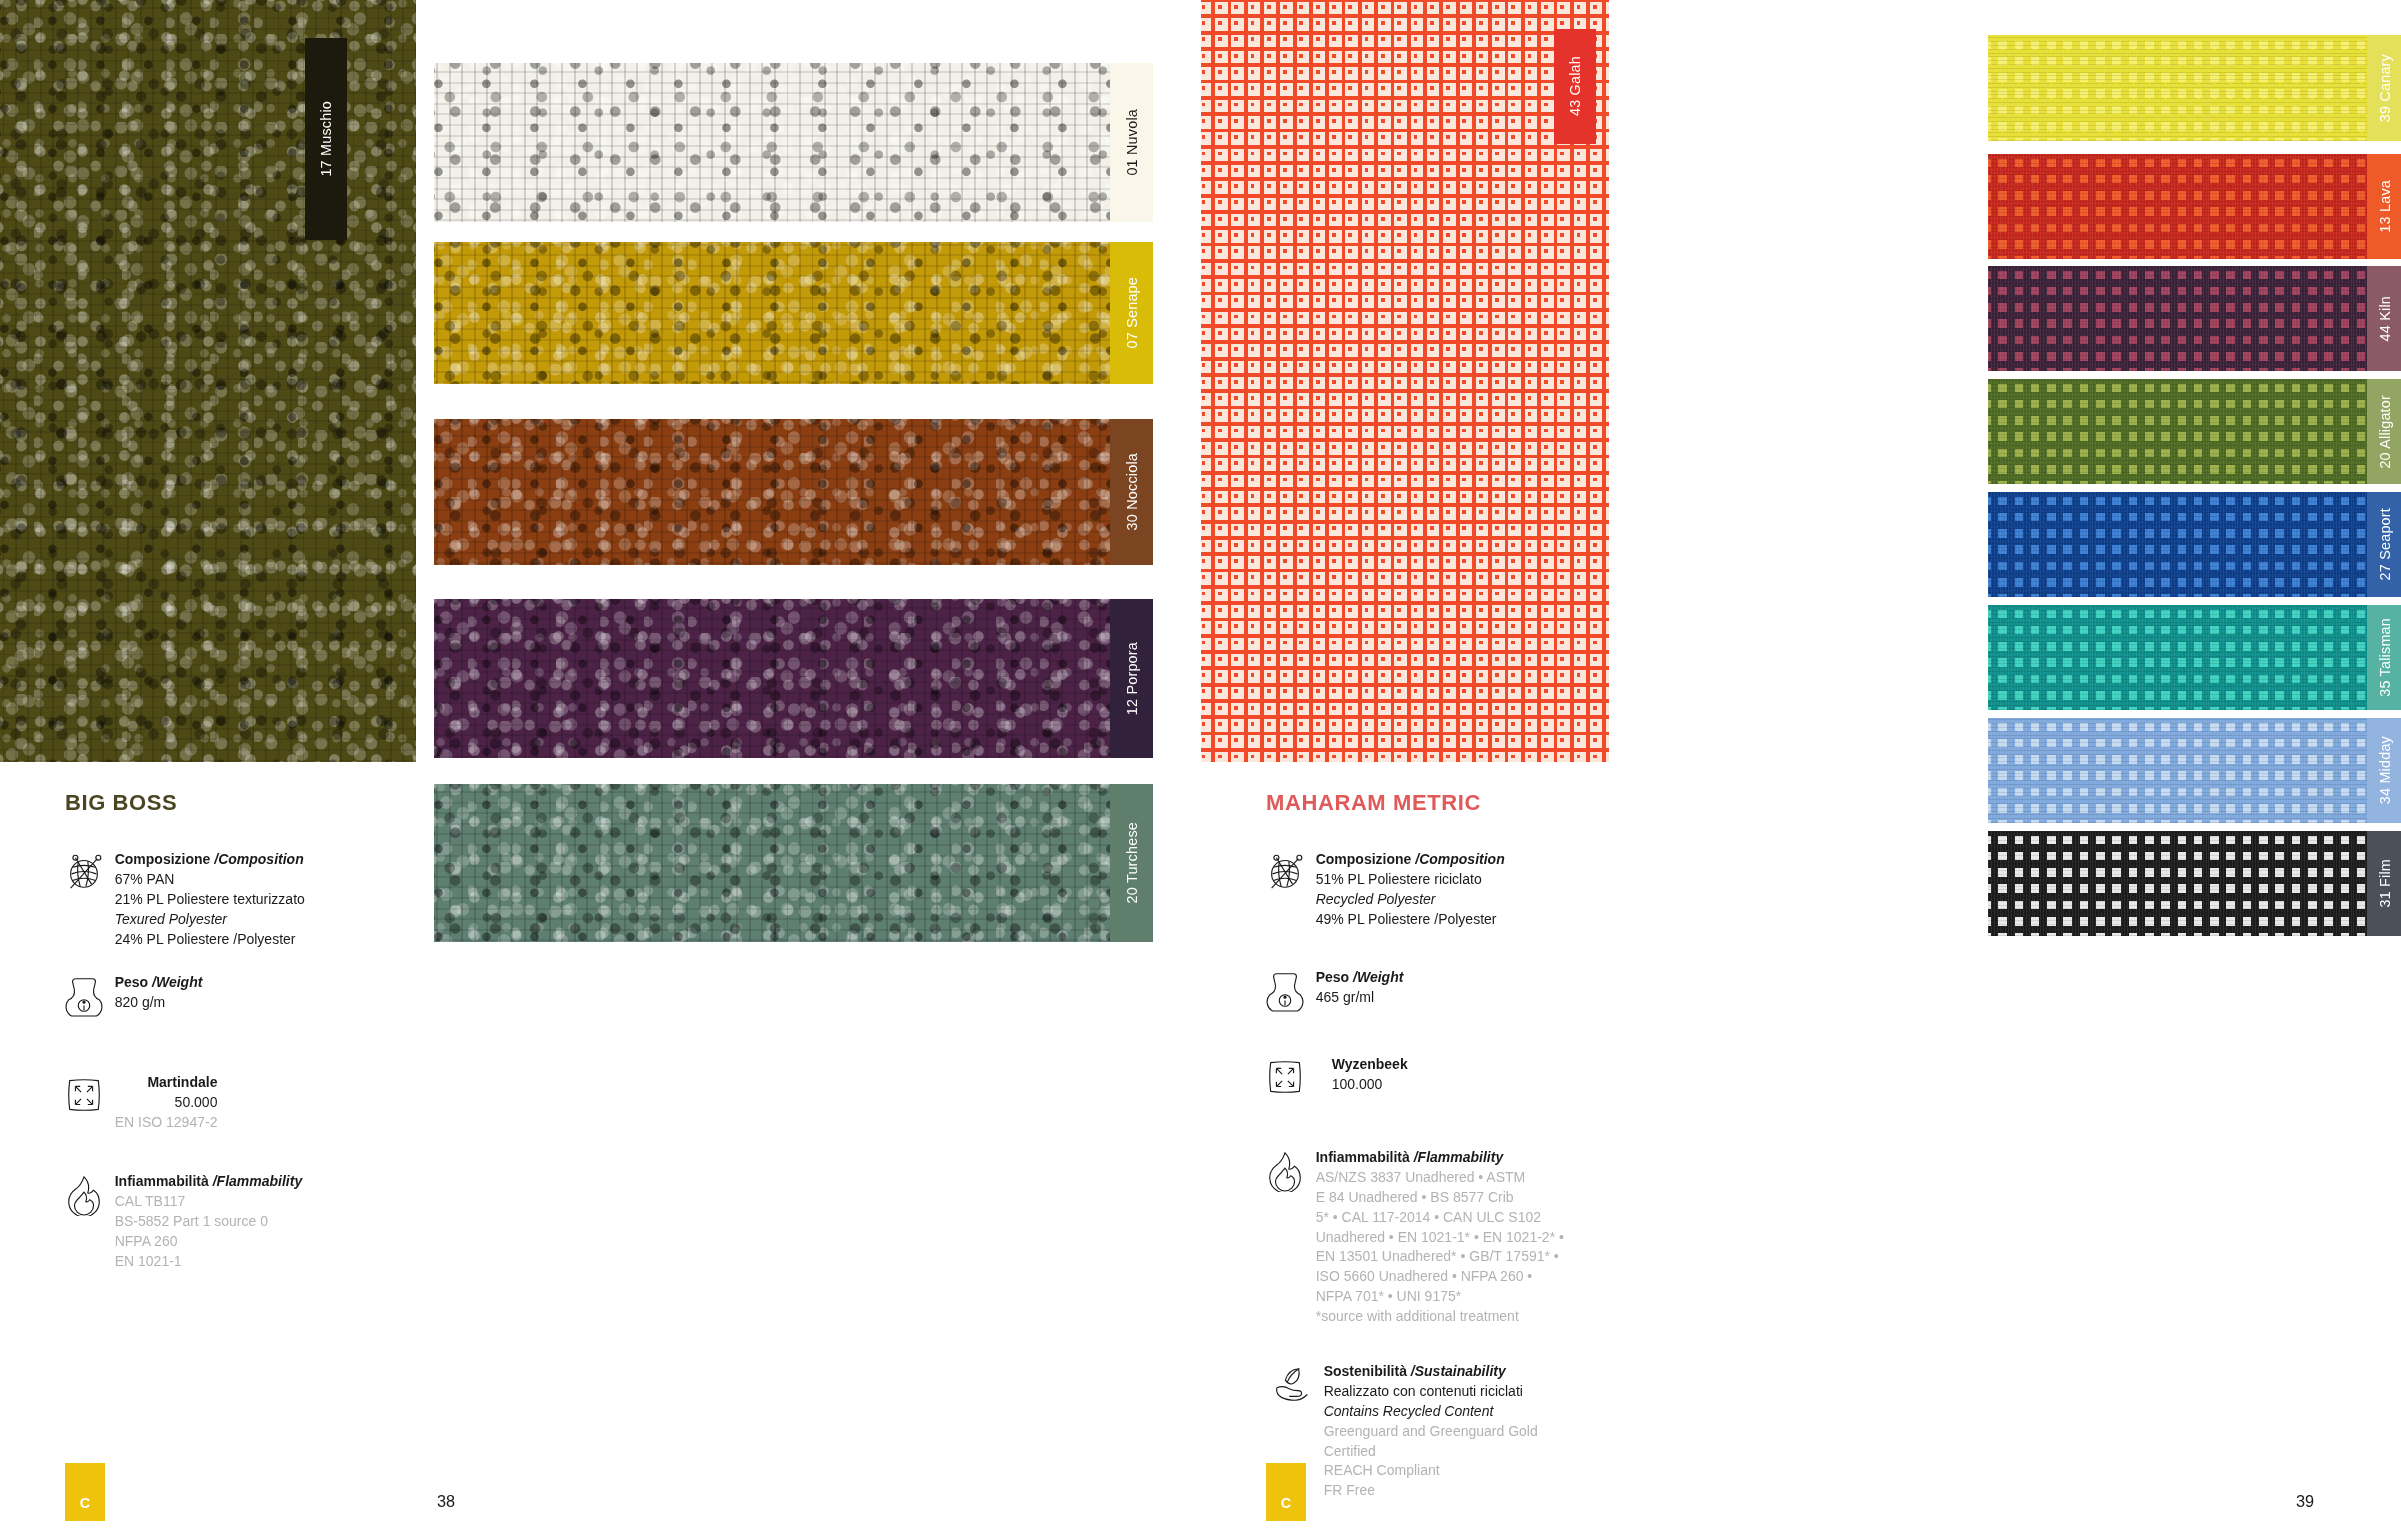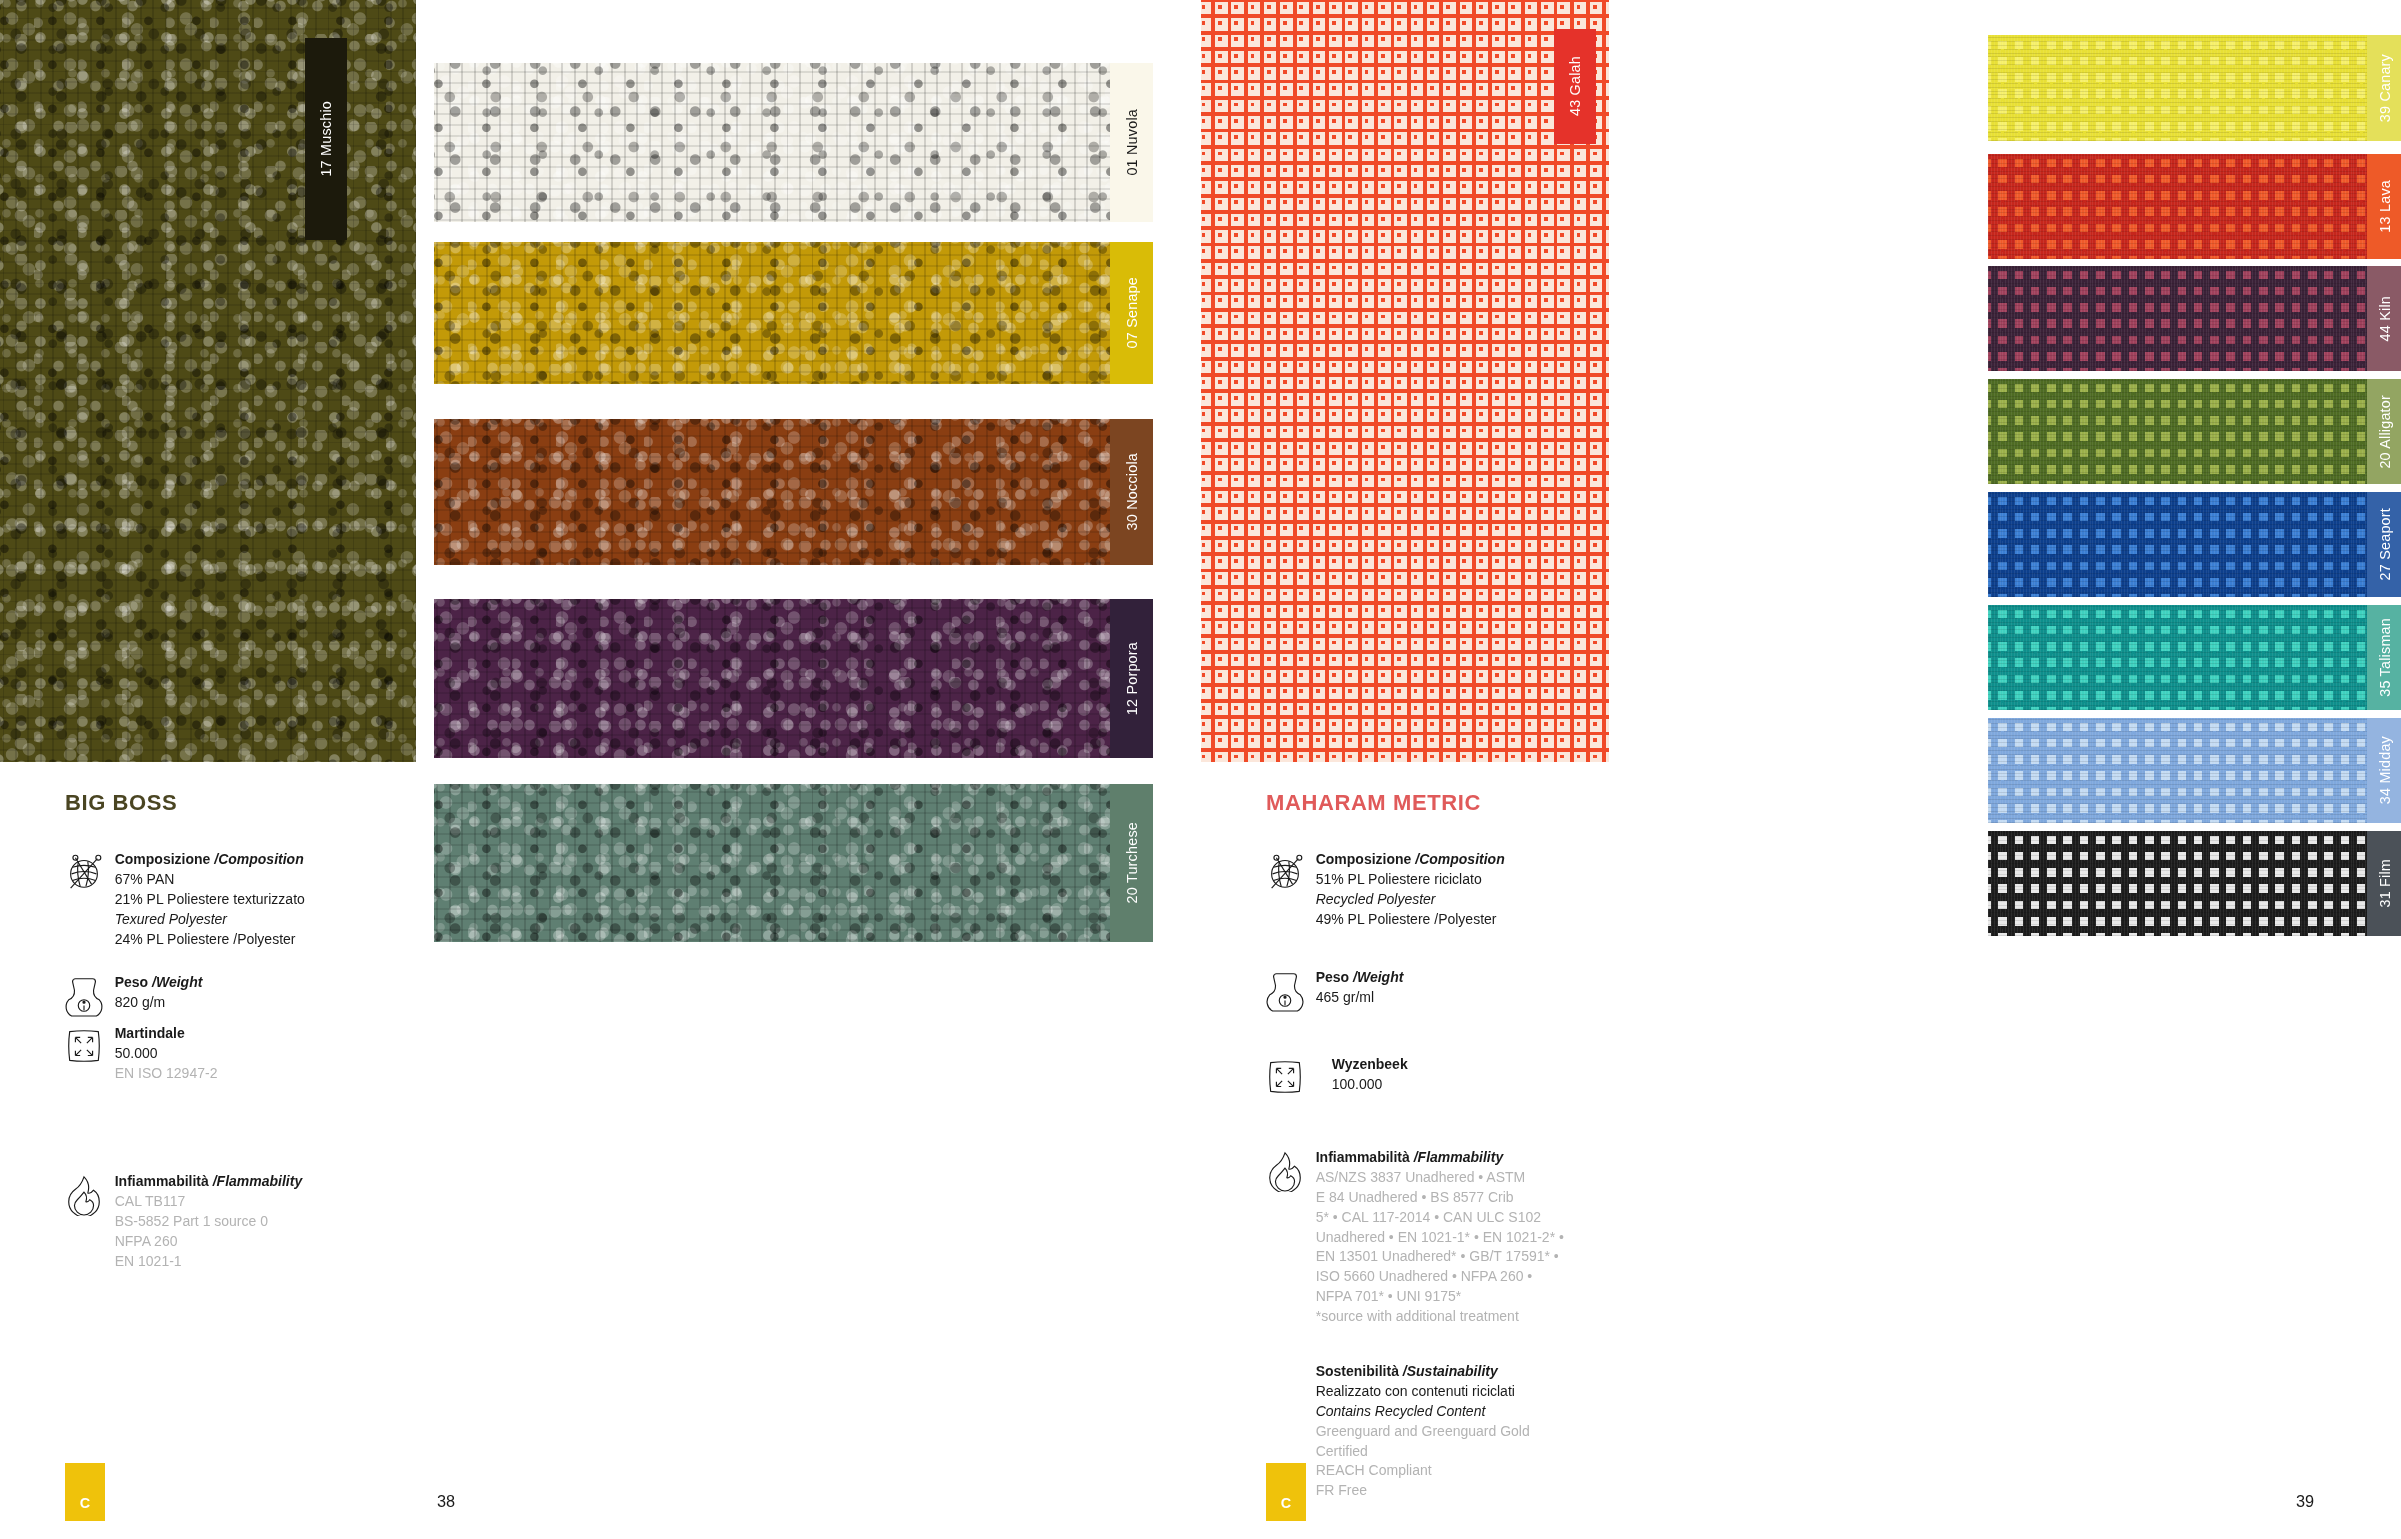--- a/index.html
+++ b/index.html
@@ -234,21 +234,21 @@
         </svg>
       </div>
       <div class="spec-body">
         <div class="spec-head">
           <span>Peso </span><i>/Weight</i>
         </div>
         <div class="spec-line">820 g/m</div>
       </div>
     </div>
 
-    <div class="spec-row" style="left:63px; top:1024px; width:317px;">
+    <div class="spec-row" style="left:63px; top:1073px; width:317px;text-align:right;">
       <div class="spec-icon">
         <svg viewBox="0 0 44 46" fill="none" stroke="#1a1a1a" stroke-width="1.2">
           <path d="M7 8 q15 -2 30 0 q2 15 0 30 q-15 2 -30 0 q-2 -15 0 -30 z"></path>
           <path d="M19 20 L13 14 M13 14 v5 M13 14 h5"></path>
           <path d="M25 20 L31 14 M31 14 v5 M31 14 h-5"></path>
           <path d="M19 27 L13 33 M13 33 v-5 M13 33 h5"></path>
           <path d="M25 27 L31 33 M31 33 v-5 M31 33 h-5"></path>
         </svg>
       </div>
       <div class="spec-body">
@@ -456,21 +456,21 @@
         <div class="spec-line mut">E 84 Unadhered • BS 8577 Crib</div>
         <div class="spec-line mut">5* • CAL 117-2014 • CAN ULC S102</div>
         <div class="spec-line mut">Unadhered • EN 1021-1* • EN 1021-2* •</div>
         <div class="spec-line mut">EN 13501 Unadhered* • GB/T 17591* •</div>
         <div class="spec-line mut">ISO 5660 Unadhered • NFPA 260 •</div>
         <div class="spec-line mut">NFPA 701* • UNI 9175*</div>
         <div class="spec-line mut">*source with additional treatment</div>
       </div>
     </div>
 
-    <div class="spec-row" style="left:63px; top:1362px; width:327px;align-items:flex-end;">
+    <div class="spec-row" style="left:71px; top:1362px; width:327px;">
       <div class="spec-icon">
         <svg viewBox="0 0 44 46" fill="none" stroke="#1a1a1a" stroke-width="1.2">
           <path d="M14 19 q3 -11 14 -12 q2 11 -5 15 q-5 3 -9 -3 z"></path>
           <path d="M28 7 q-9 6 -12 14"></path>
           <path d="M5 27 q7 -3 13 1 q4 2 9 2 q4 0 4 3 q0 3 -5 3 h-8"></path>
           <path d="M5 27 q-1 7 5 10 q6 3 14 3 q7 0 13 -6"></path>
         </svg>
       </div>
       <div class="spec-body">
         <div class="spec-head">

